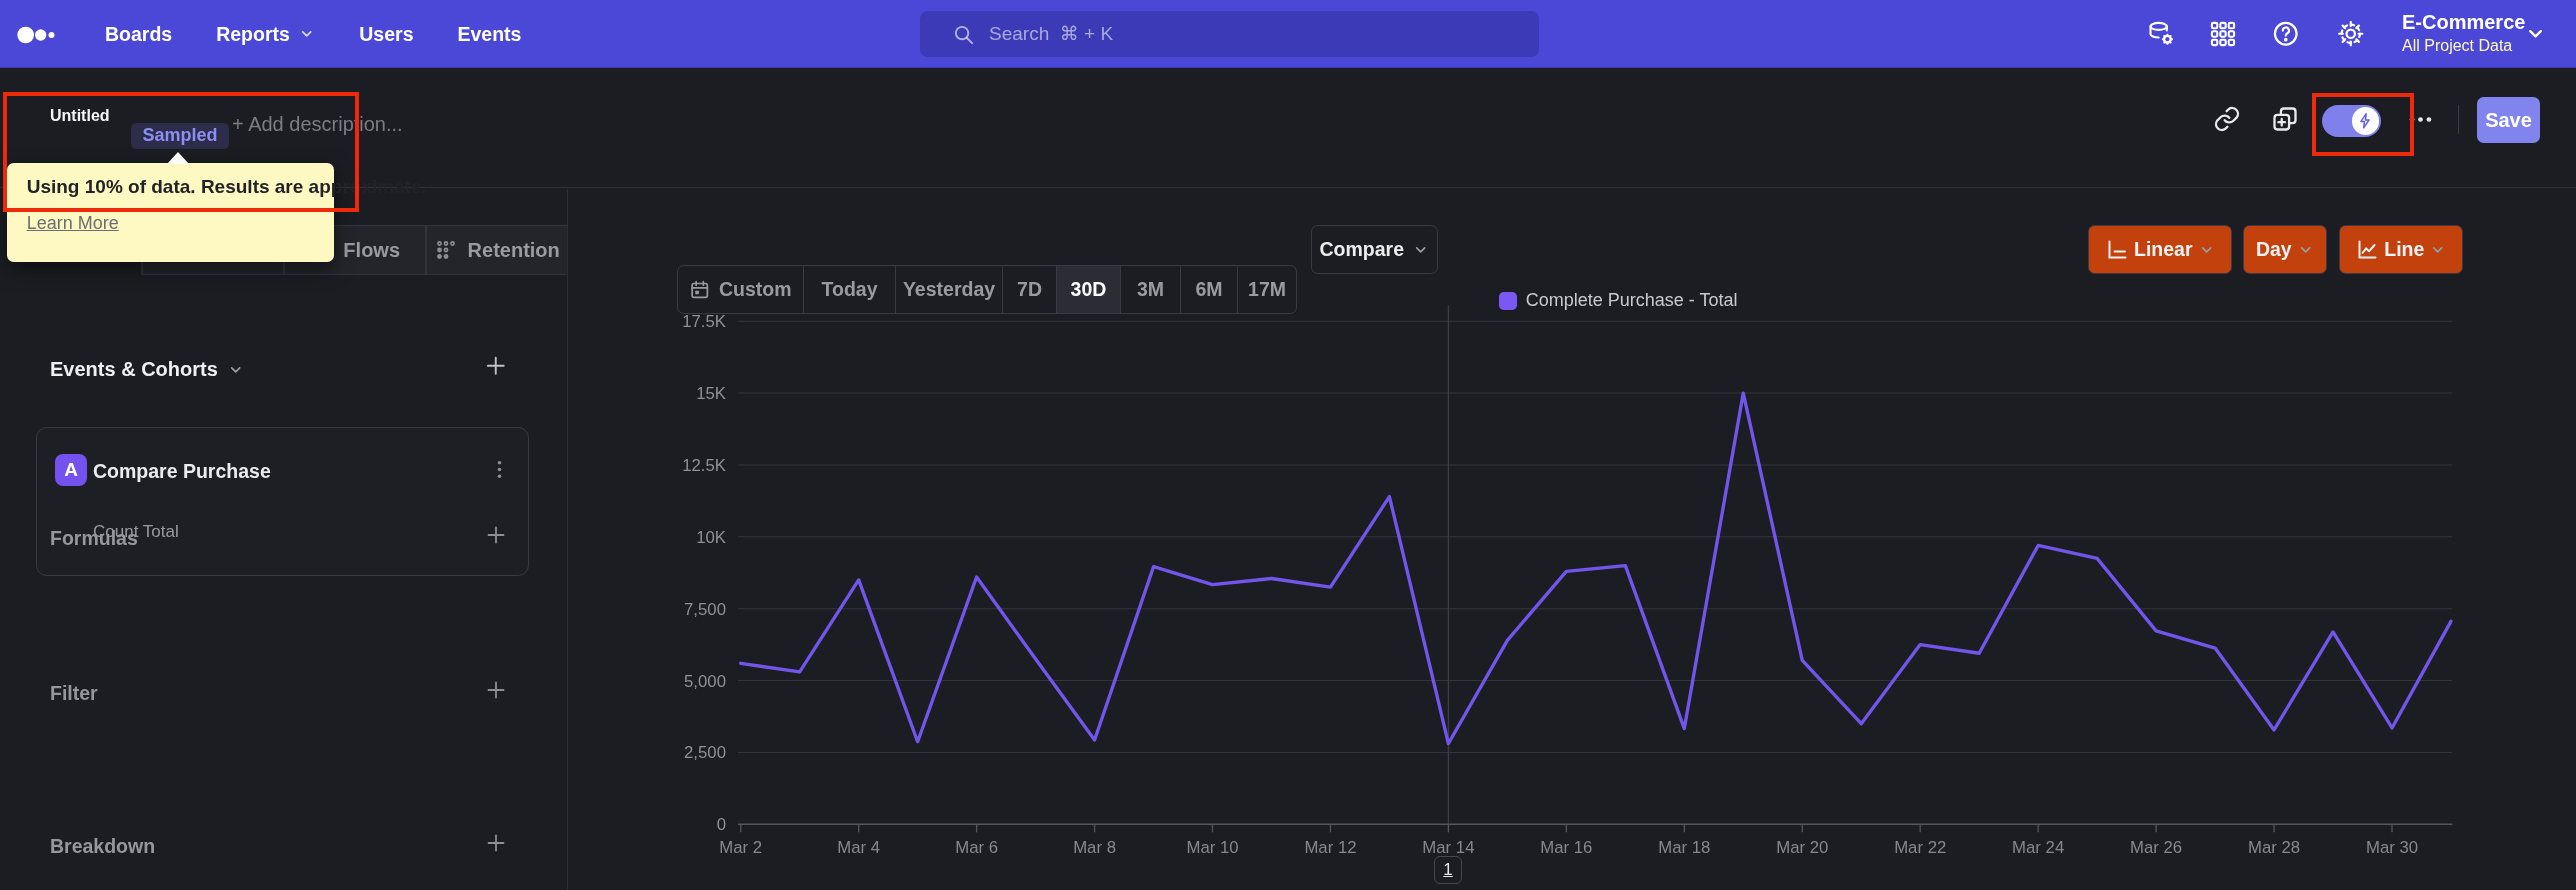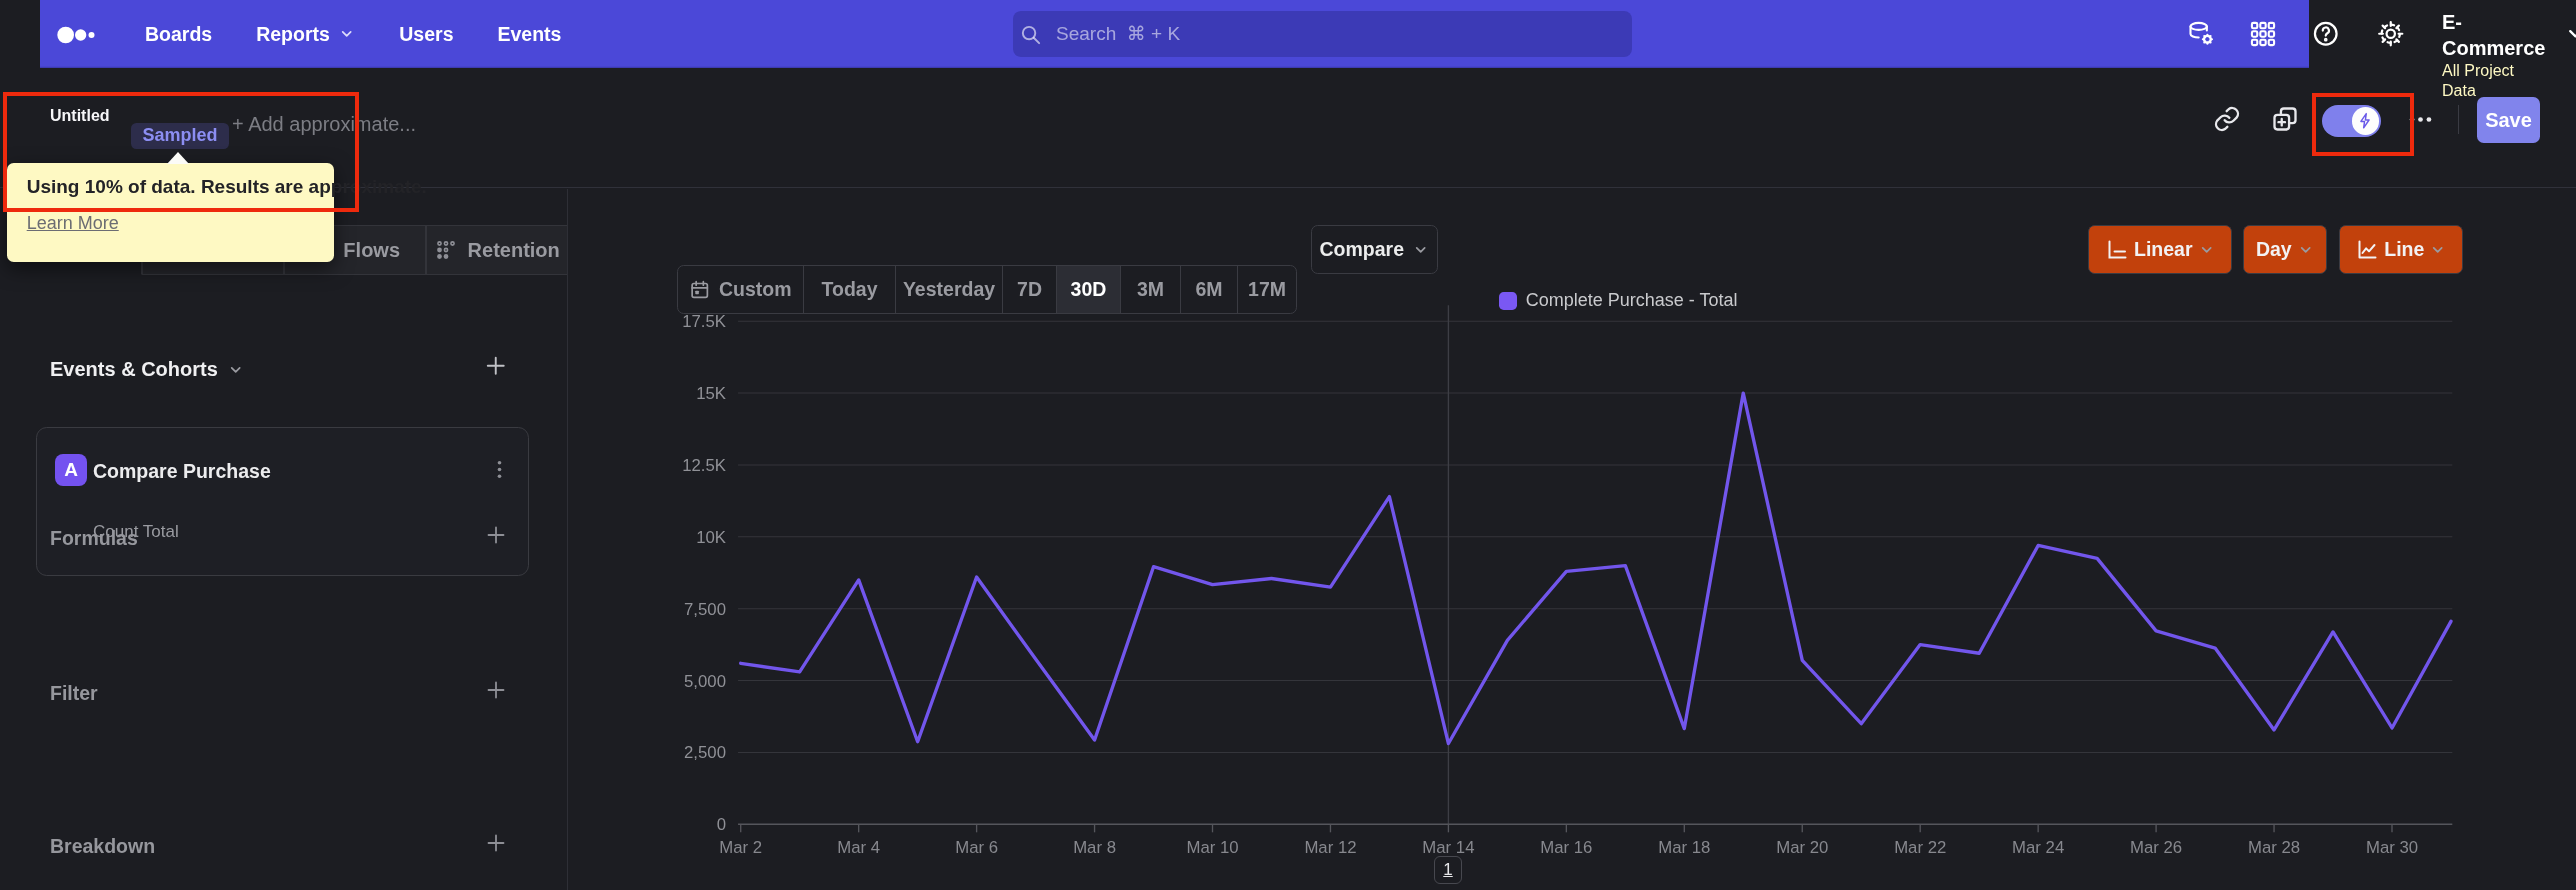--- a/index.html
+++ b/index.html
@@ -3,28 +3,28 @@
 <meta charset="utf-8">
 <style>
   html,body{margin:0;padding:0;background:#101014;}
   #app{position:relative;width:2576px;height:890px;overflow:hidden;
        background:#1c1d22;font-family:"Liberation Sans","DejaVu Sans",sans-serif;
        -webkit-font-smoothing:antialiased;color:#f4f4f6;}
   .abs{position:absolute;}
   svg{display:block;}
 
   
-  #topnav{left:0;top:0;width:2269px;height:68px;background:#4b48d8;
-          box-shadow:inset 0 -1.3px 0 rgba(0,0,0,.18);margin-left:40px;}
+  #topnav{left:0;top:0;width:2576px;height:68px;background:#4b48d8;
+          box-shadow:inset 0 -1.3px 0 rgba(0,0,0,.18);}
   #logo{left:17.4px;top:25px;}
   #nav-list{left:105px;top:0;height:68px;display:flex;align-items:center;gap:44px;}
   .nav-item{font-size:19.5px;font-weight:600;color:#ffffff;display:flex;align-items:center;gap:8px;cursor:pointer;}
   .nav-item .chev{color:#dcdbfa;}
-  #search-wrap{left:973px;top:11.4px;width:619px;height:46px;background:rgba(10,8,64,.22);
-               border-radius:8px;display:flex;align-items:center;padding:0 0 0 6px;box-sizing:border-box;}
+  #search-wrap{left:920px;top:11.4px;width:619px;height:46px;background:rgba(10,8,64,.22);
+               border-radius:8px;display:flex;align-items:center;padding:0 0 0 32px;box-sizing:border-box;}
   #search-input{flex:1;background:transparent;border:none;outline:none;color:#fff;
                 font-size:19px;margin-left:12px;font-family:"Liberation Sans","DejaVu Sans",sans-serif;}
   #search-input::placeholder{color:rgba(255,255,255,.55);}
   .nav-icon-btn{width:32px;height:32px;top:18px;color:#fff;display:flex;align-items:center;justify-content:center;}
   #project{left:2402px;top:10px;}
   #project-name{font-size:20px;font-weight:700;color:#fff;line-height:25.5px;}
   #project-sub{font-size:16px;color:#fef9c3;line-height:20px;}
   #project-chevron{left:2524px;top:22px;color:#fff;}
 
   
@@ -192,21 +192,21 @@
     </div>
     <span id="project-chevron" class="abs">
       <svg width="23" height="23" viewBox="0 0 24 24" fill="none" stroke="currentColor" stroke-width="2.4" stroke-linecap="round" stroke-linejoin="round">
           <path d="M6.5 9.5 12 15l5.5-5.5"></path>
         </svg>
     </span>
   </header>
 
   <div id="report-title" class="abs">Untitled</div>
   <div id="sampled-badge" class="abs">Sampled</div>
-  <div id="add-desc" class="abs">+ Add approximate...</div>
+  <div id="add-desc" class="abs">+ Add description...</div>
 
   <span class="abs tool-icon" style="left:2211px">
     <svg width="28" height="28" viewBox="0 0 24 24" fill="none" stroke="currentColor" stroke-width="2" stroke-linecap="round" stroke-linejoin="round">
         <path d="M10 13a5 5 0 0 0 7.5.5l2.9-2.9a5 5 0 0 0-7-7L11.7 5.3"></path>
         <path d="M14 11a5 5 0 0 0-7.5-.5L3.6 13.4a5 5 0 0 0 7 7l1.7-1.7"></path>
       </svg>
   </span>
   <span class="abs tool-icon" style="left:2269px">
     <svg width="28" height="28" viewBox="0 0 24 24" fill="none" stroke="currentColor" stroke-width="2" stroke-linejoin="round">
         <rect x="8.5" y="3" width="12.5" height="12.5" rx="2.5"></rect>

